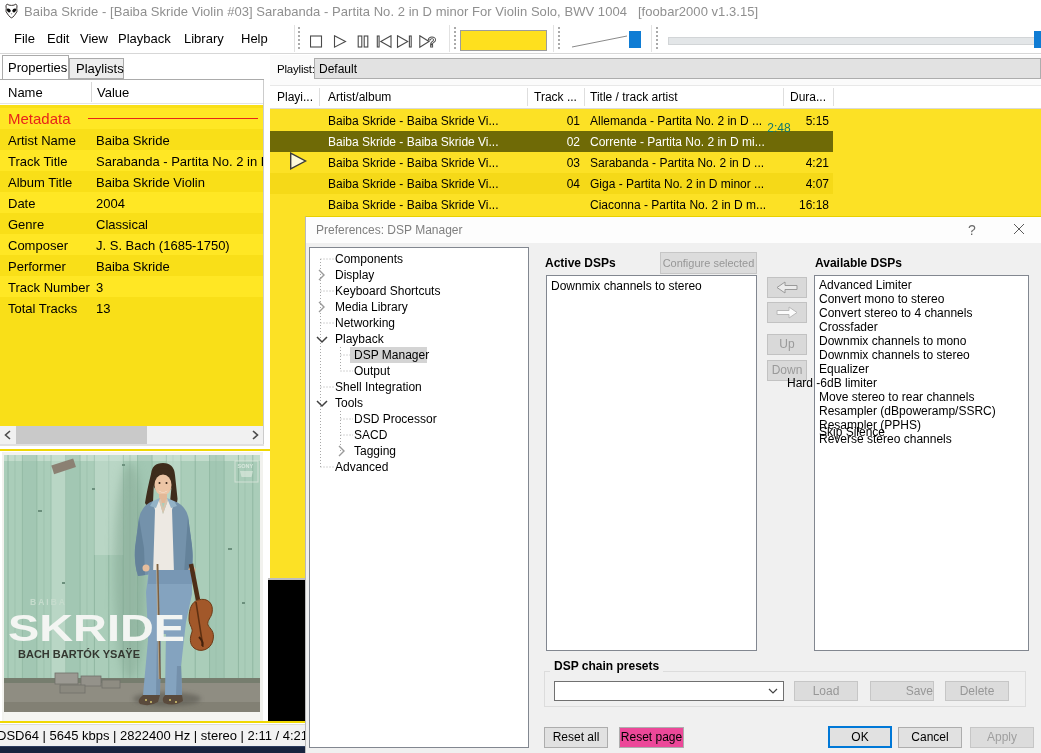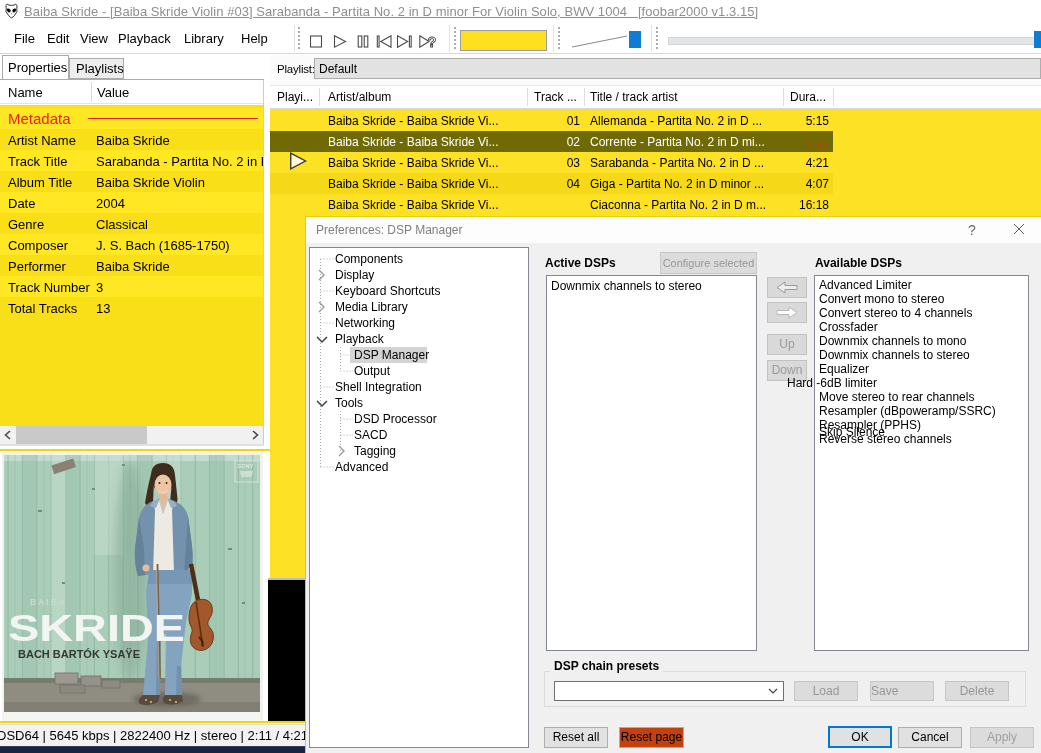--- a/index.html
+++ b/index.html
@@ -12,21 +12,21 @@
 </head>
 <body>
 
 <div class="a" style="left:0;top:0;width:1041px;height:22px;background:#ffffff;"></div>
 <svg class="a" style="left:4px;top:3px;" width="15" height="16" viewBox="0 0 15 16">
   <path d="M2.2 5.5 Q1.2 1.4 3.2 1.2 Q4.6 2.4 7.5 2.4 Q10.4 2.4 11.8 1.2 Q13.8 1.4 12.8 5.5 Q14.2 8.5 10.6 12.2 Q8.6 14.8 7.5 14.8 Q6.4 14.8 4.4 12.2 Q0.8 8.5 2.2 5.5 Z" fill="#ffffff" stroke="#383230" stroke-width="1"></path>
   <path d="M2.8 5.8 Q5.6 4.8 6.8 7.4 Q6.4 10.0 4.4 9.2 Q2.6 8.3 2.8 5.8 Z" fill="#0c0c0c"></path>
   <path d="M12.2 5.8 Q9.4 4.8 8.2 7.4 Q8.6 10.0 10.6 9.2 Q12.4 8.3 12.2 5.8 Z" fill="#0c0c0c"></path>
   <path d="M6.6 10.4 L8.4 10.4 L7.5 11.5 Z" fill="#555"></path>
 </svg>
-<div class="a" style="left:24px;top:4px;font-size:13px;letter-spacing:0.05px;color:#8f8f8f;white-space:nowrap;text-decoration:underline;">Baiba Skride - [Baiba Skride Violin #03] Sarabanda - Partita No. 2 in D minor For Violin Solo, BWV 1004&nbsp;&nbsp; [foobar2000 v1.3.15]</div>
+<div class="a" style="left:24px;top:4px;font-size:13px;letter-spacing:0.05px;color:#8f8f8f;white-space:nowrap;">Baiba Skride - [Baiba Skride Violin #03] Sarabanda - Partita No. 2 in D minor For Violin Solo, BWV 1004&nbsp;&nbsp; [foobar2000 v1.3.15]</div>
 
 <div class="a" style="left:0;top:22px;width:1041px;height:32px;background:#ffffff;border-bottom:1px solid #d7d7d7;"></div>
 <div class="a txt13" style="left:14px;top:31px;">File</div>
 <div class="a txt13" style="left:47px;top:31px;">Edit</div>
 <div class="a txt13" style="left:80px;top:31px;">View</div>
 <div class="a txt13" style="left:118px;top:31px;">Playback</div>
 <div class="a txt13" style="left:184px;top:31px;">Library</div>
 <div class="a txt13" style="left:241px;top:31px;">Help</div>
 
 <div class="a" style="left:294px;top:25px;width:1px;height:27px;background:#e2e2e2;"></div>
@@ -280,21 +280,21 @@
 <div class="a txt12" style="left:480px;top:135px;width:100px;text-align:right;color:#ffffff;">02</div>
 <div class="a txt12" style="left:480px;top:156px;width:100px;text-align:right;">03</div>
 <div class="a txt12" style="left:480px;top:177px;width:100px;text-align:right;">04</div>
 <div class="a txt12" style="left:480px;top:198px;width:100px;text-align:right;margin-top:22px;">05</div>
 <div class="a txt12" style="left:590px;top:114px;">Allemanda - Partita No. 2 in D ...</div>
 <div class="a txt12" style="left:590px;top:135px;color:#ffffff;">Corrente - Partita No. 2 in D mi...</div>
 <div class="a txt12" style="left:590px;top:156px;">Sarabanda - Partita No. 2 in D ...</div>
 <div class="a txt12" style="left:590px;top:177px;">Giga - Partita No. 2 in D minor ...</div>
 <div class="a txt12" style="left:590px;top:198px;">Ciaconna - Partita No. 2 in D m...</div>
 <div class="a txt12" style="left:729px;top:114px;width:100px;text-align:right;">5:15</div>
-<div class="a txt12" style="left:729px;top:139px;width:100px;text-align:right;color:#c2410c;">2:48</div>
+<div class="a txt12" style="left:729px;top:121px;width:100px;text-align:center;color:#0f766e;">2:48</div>
 <div class="a txt12" style="left:729px;top:156px;width:100px;text-align:right;">4:21</div>
 <div class="a txt12" style="left:729px;top:177px;width:100px;text-align:right;">4:07</div>
 <div class="a txt12" style="left:729px;top:198px;width:100px;text-align:right;">16:18</div>
 <svg class="a" style="left:289px;top:152px;" width="18" height="18" viewBox="0 0 18 18">
   <path d="M1.7 1.2 L16.5 9 L1.7 16.8 Z" fill="#fdf9d9" stroke="#3a3a3a" stroke-width="1.4"></path>
 </svg>
 
 <div class="a" style="left:268px;top:578px;width:773px;height:2px;background:#bdbdbd;"></div>
 <div class="a" style="left:268px;top:580px;width:773px;height:141px;background:#000000;"></div>
 
@@ -380,20 +380,20 @@
 <div class="a txt12" style="left:819px;top:432px;">Reverse stereo channels</div>
 <div class="a txt12" style="left:819px;top:425px;text-align:right;">Skip Silence</div>
 
 <div class="a" style="left:544px;top:671px;width:482px;height:36px;border:1px solid #dcdcdc;"></div>
 <div class="a" style="left:550px;top:659px;background:#f0f0f0;padding:0 4px;font-size:12px;font-weight:bold;color:#000;">DSP chain presets</div>
 <div class="a" style="left:554px;top:681px;width:230px;height:20px;background:#ffffff;border:1px solid #707070;"></div>
 <svg class="a" style="left:768px;top:688px;" width="10" height="6" viewBox="0 0 10 6">
     <path d="M1 1 L5 5 L9 1" stroke="#444" stroke-width="1.2" fill="none"></path>
   </svg>
 <div class="a" style="left:794px;top:681px;width:64px;height:20px;background:#dcdcdc;border:1px solid #c6c6c6;color:#979797;font-size:12px;text-align:center;line-height:18px;">Load</div>
-<div class="a" style="left:870px;top:681px;width:64px;height:20px;background:#dcdcdc;border:1px solid #c6c6c6;color:#979797;font-size:12px;text-align:left;line-height:18px;">Save</div>
+<div class="a" style="left:870px;top:681px;width:64px;height:20px;background:#dcdcdc;border:1px solid #c6c6c6;color:#979797;font-size:12px;text-align:right;line-height:18px;">Save</div>
 <div class="a" style="left:945px;top:681px;width:64px;height:20px;background:#dcdcdc;border:1px solid #c6c6c6;color:#979797;font-size:12px;text-align:center;line-height:18px;">Delete</div>
 
 <div class="a" style="left:544px;top:727px;width:64px;height:21px;background:#e1e1e1;border:1px solid #adadad;color:#000;font-size:12px;text-align:center;line-height:19px;">Reset all</div>
-<div class="a" style="left:619px;top:727px;width:65px;height:21px;background:#c2410c;border:1px solid #adadad;color:#000;font-size:12px;text-align:center;line-height:19px;">Reset page</div>
+<div class="a" style="left:619px;top:727px;width:65px;height:21px;background:#ec4899;border:1px solid #adadad;color:#000;font-size:12px;text-align:center;line-height:19px;">Reset page</div>
 <div class="a" style="left:828px;top:726px;width:64px;height:22px;background:#e1e1e1;border:2px solid #0078d7;color:#000;font-size:12px;text-align:center;line-height:18px;">OK</div>
 <div class="a" style="left:898px;top:727px;width:64px;height:21px;background:#e1e1e1;border:1px solid #adadad;color:#000;font-size:12px;text-align:center;line-height:19px;">Cancel</div>
 <div class="a" style="left:970px;top:727px;width:64px;height:21px;background:#dcdcdc;border:1px solid #c6c6c6;color:#9f9f9f;font-size:12px;text-align:center;line-height:19px;">Apply</div>
 
 </body></html>

